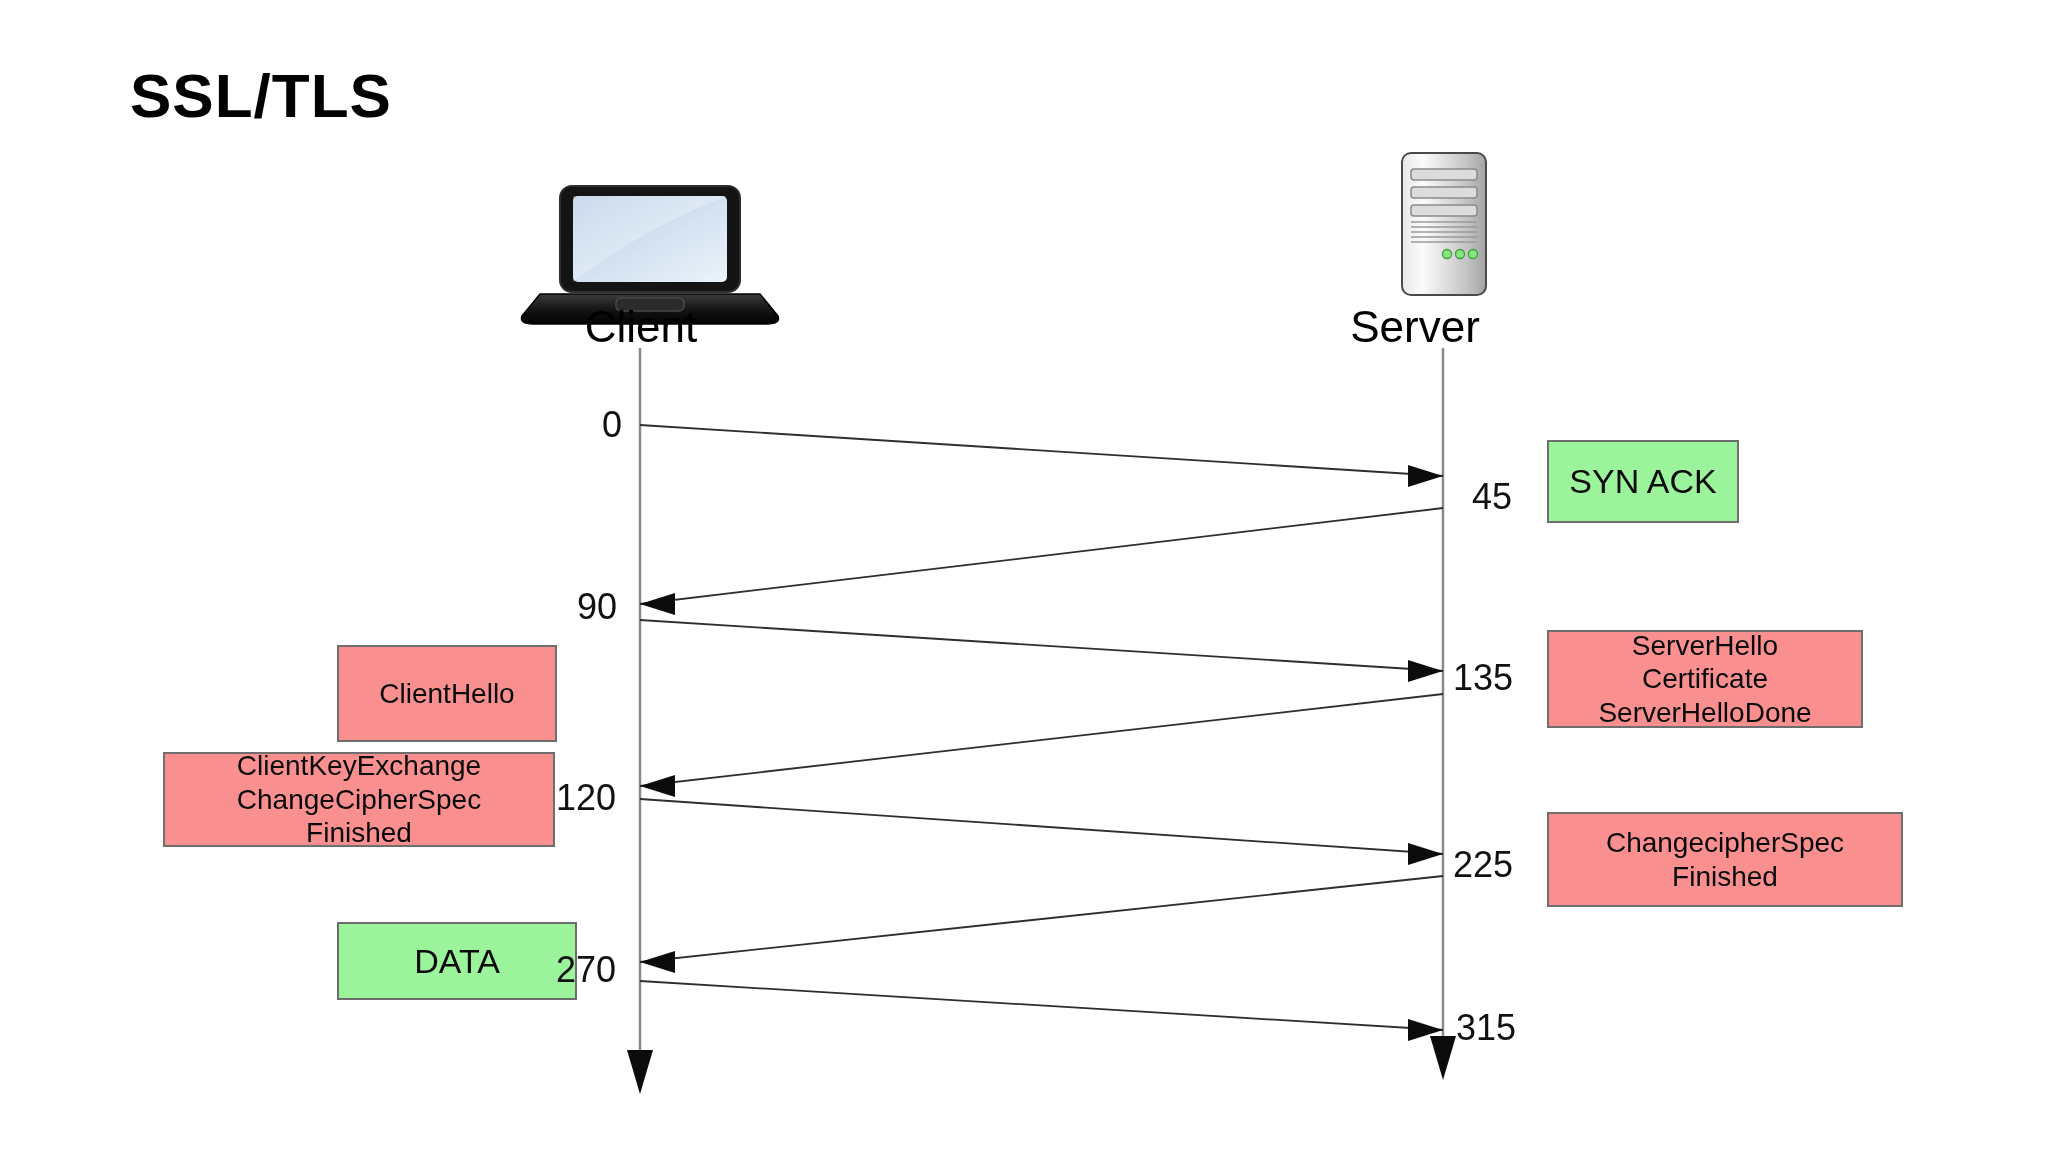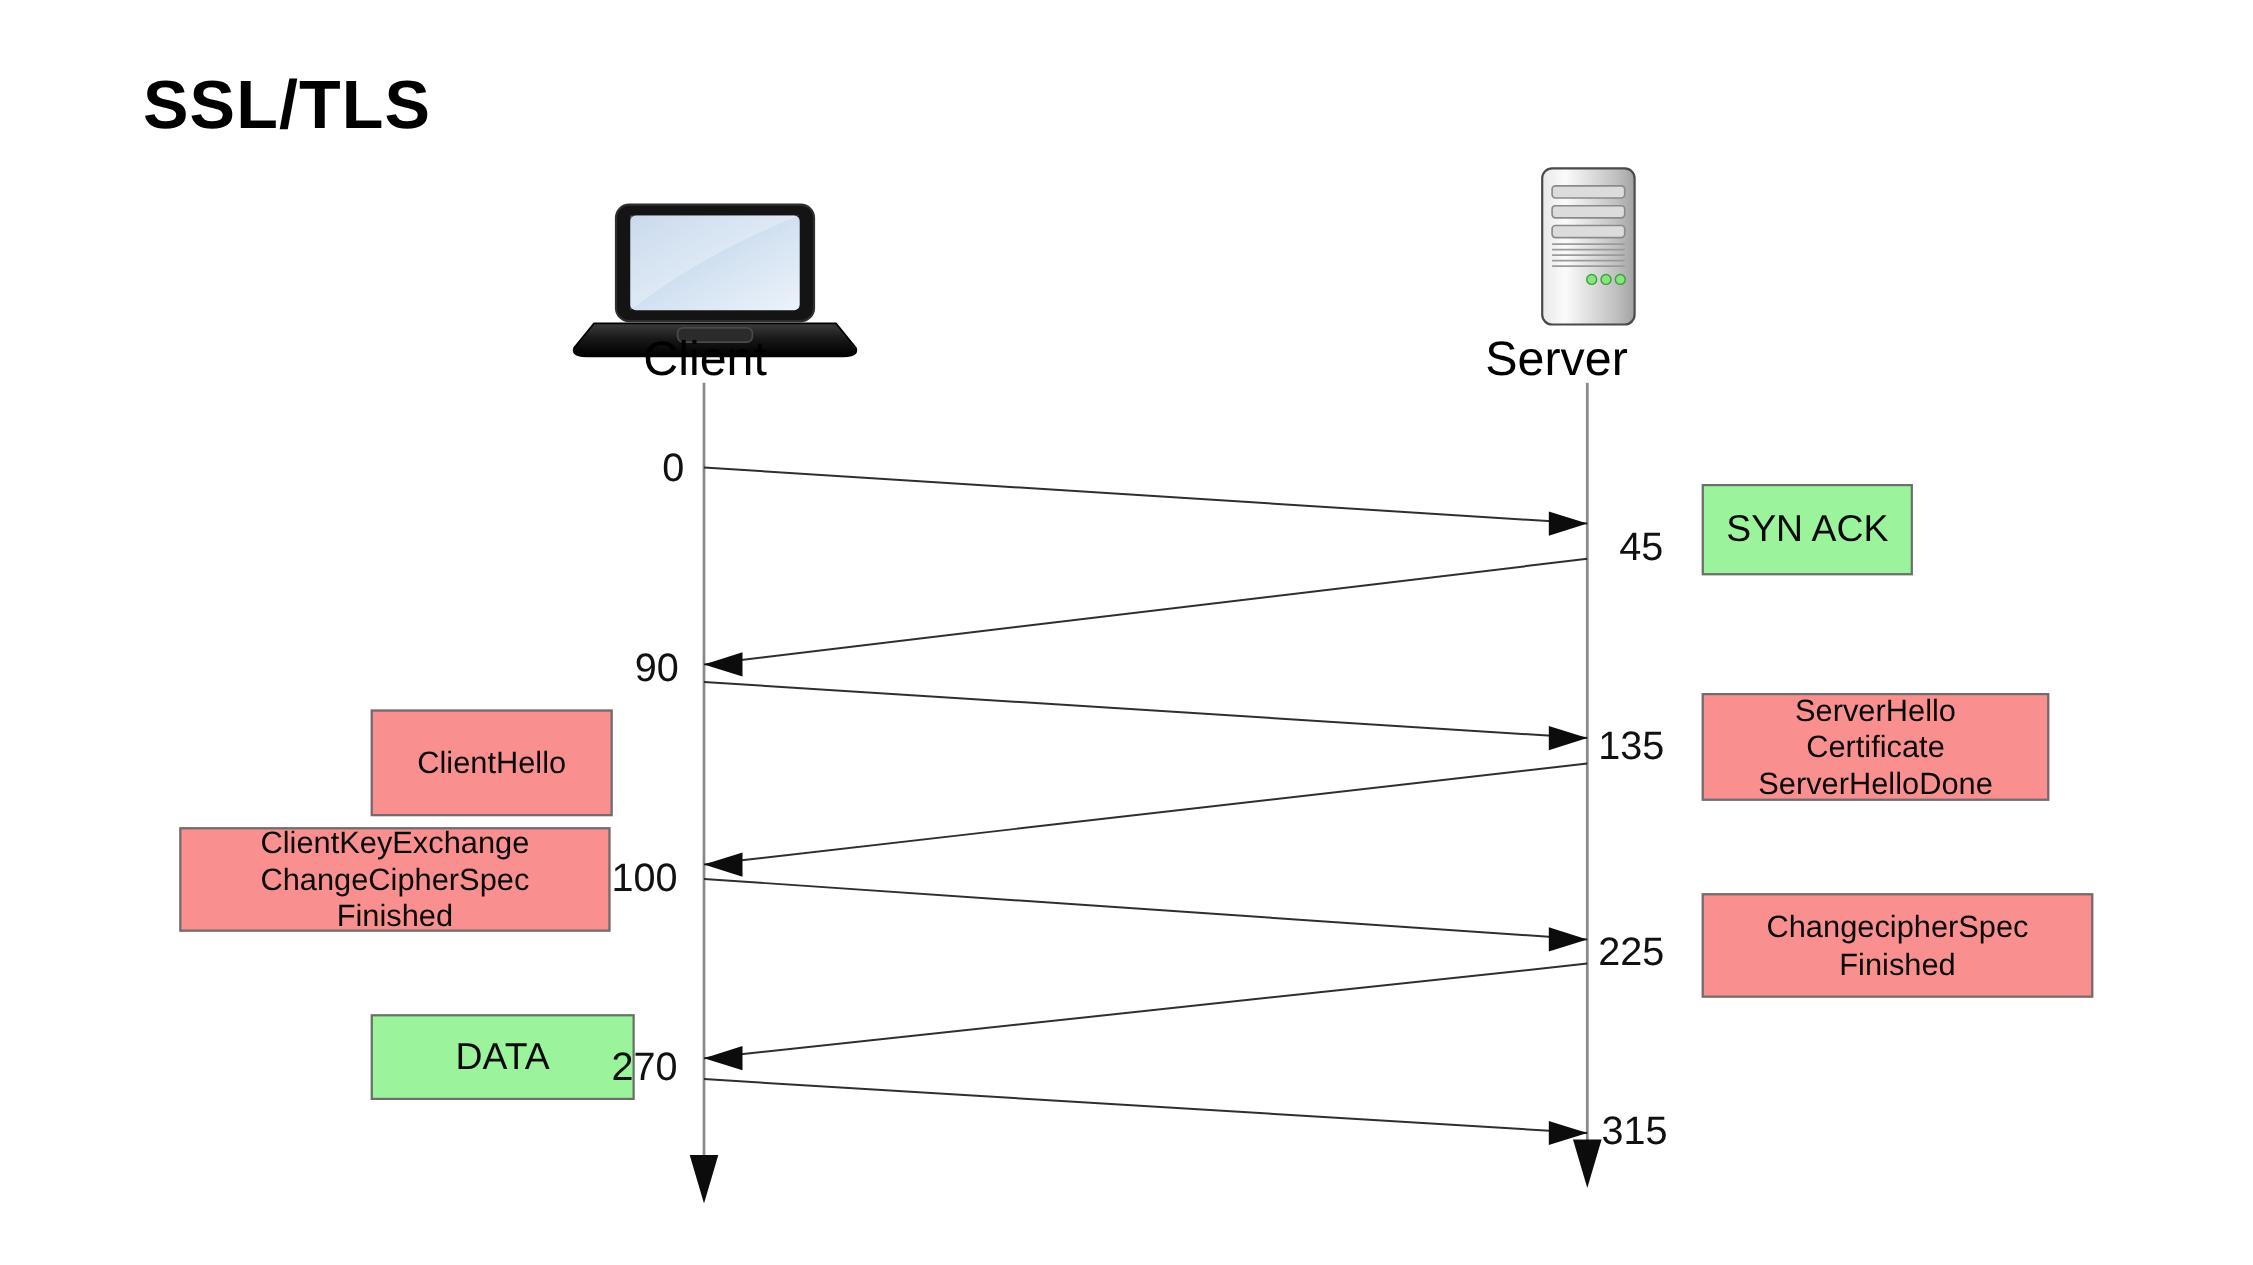--- a/index.html
+++ b/index.html
@@ -149,18 +149,18 @@
   </div>
   <div class="box pink lines" style="left:1547px;top:812px;width:356px;height:95px;">
     <span>ChangecipherSpec</span>
     <span>Finished</span>
   </div>
 
   <div class="tlabel" style="left:612px;top:425px;">0</div>
   <div class="tlabel" style="left:1492px;top:497px;">45</div>
   <div class="tlabel" style="left:597px;top:607px;">90</div>
   <div class="tlabel" style="left:1483px;top:678px;">135</div>
-  <div class="tlabel" style="left:586px;top:798px;">100</div>
+  <div class="tlabel" style="left:586px;top:798px;">120</div>
   <div class="tlabel" style="left:1483px;top:865px;">225</div>
   <div class="tlabel" style="left:586px;top:970px;">270</div>
   <div class="tlabel" style="left:1486px;top:1028px;">315</div>
 
 </div>
 
 </body></html>

